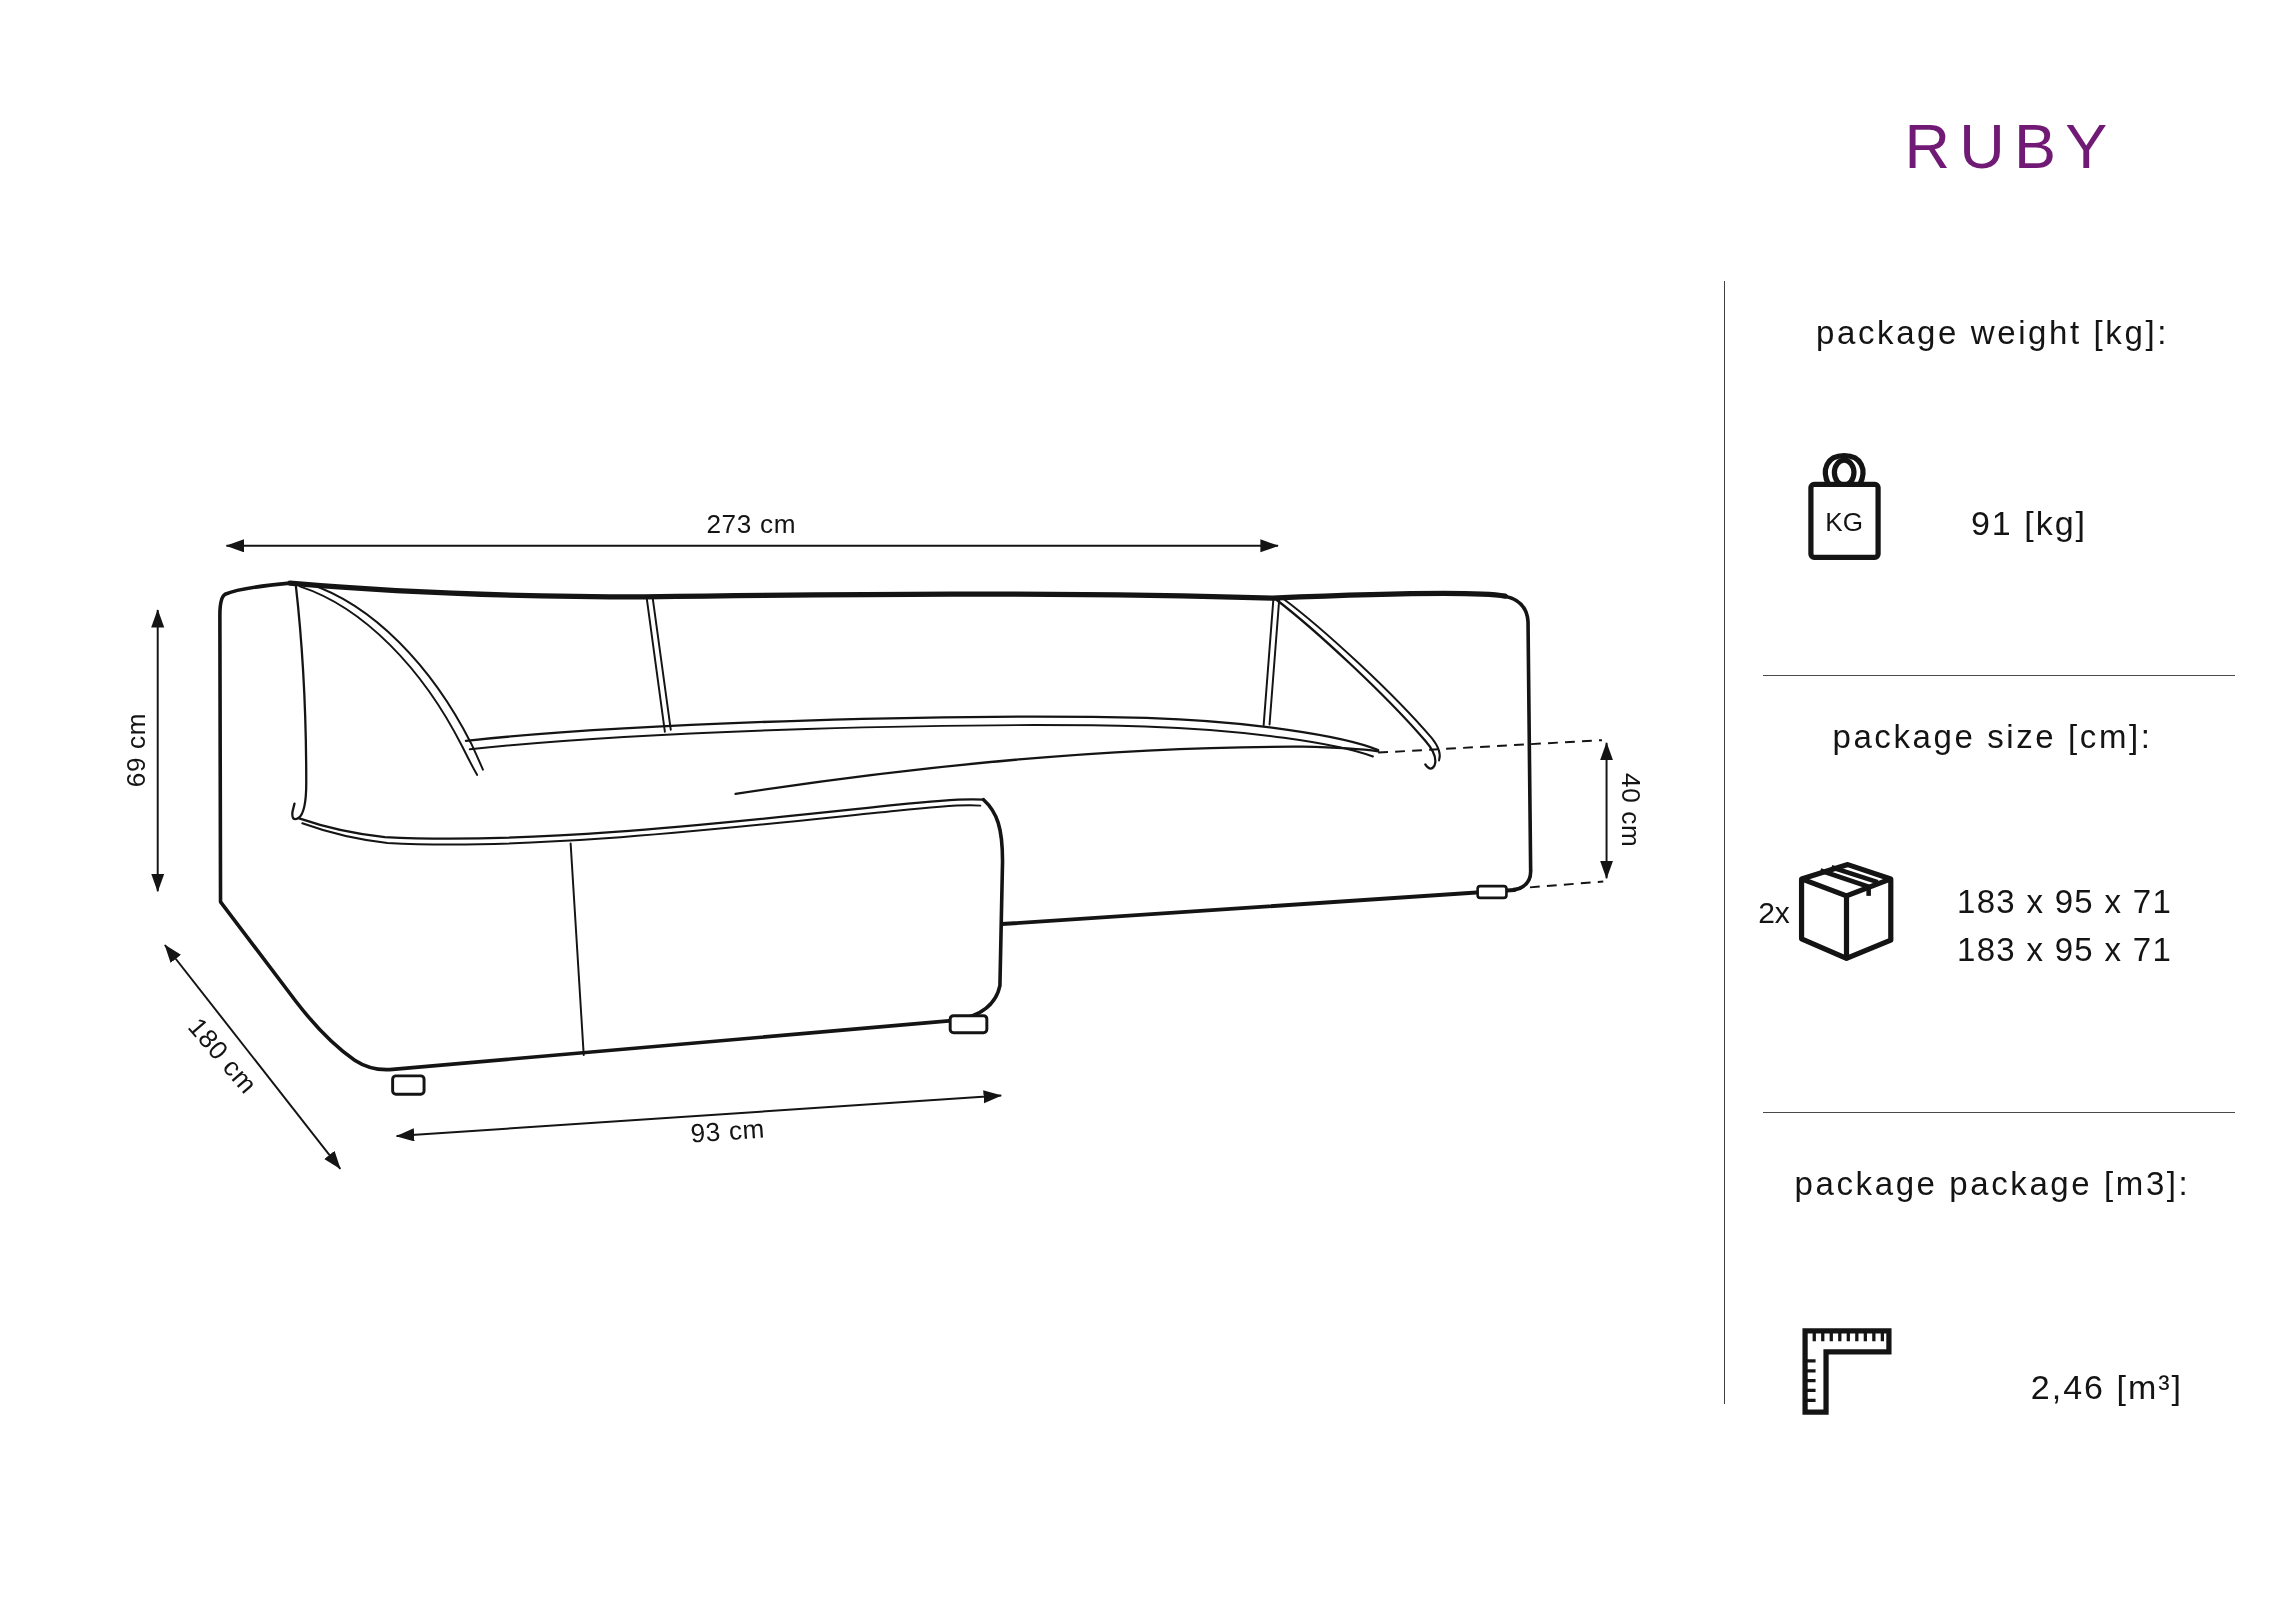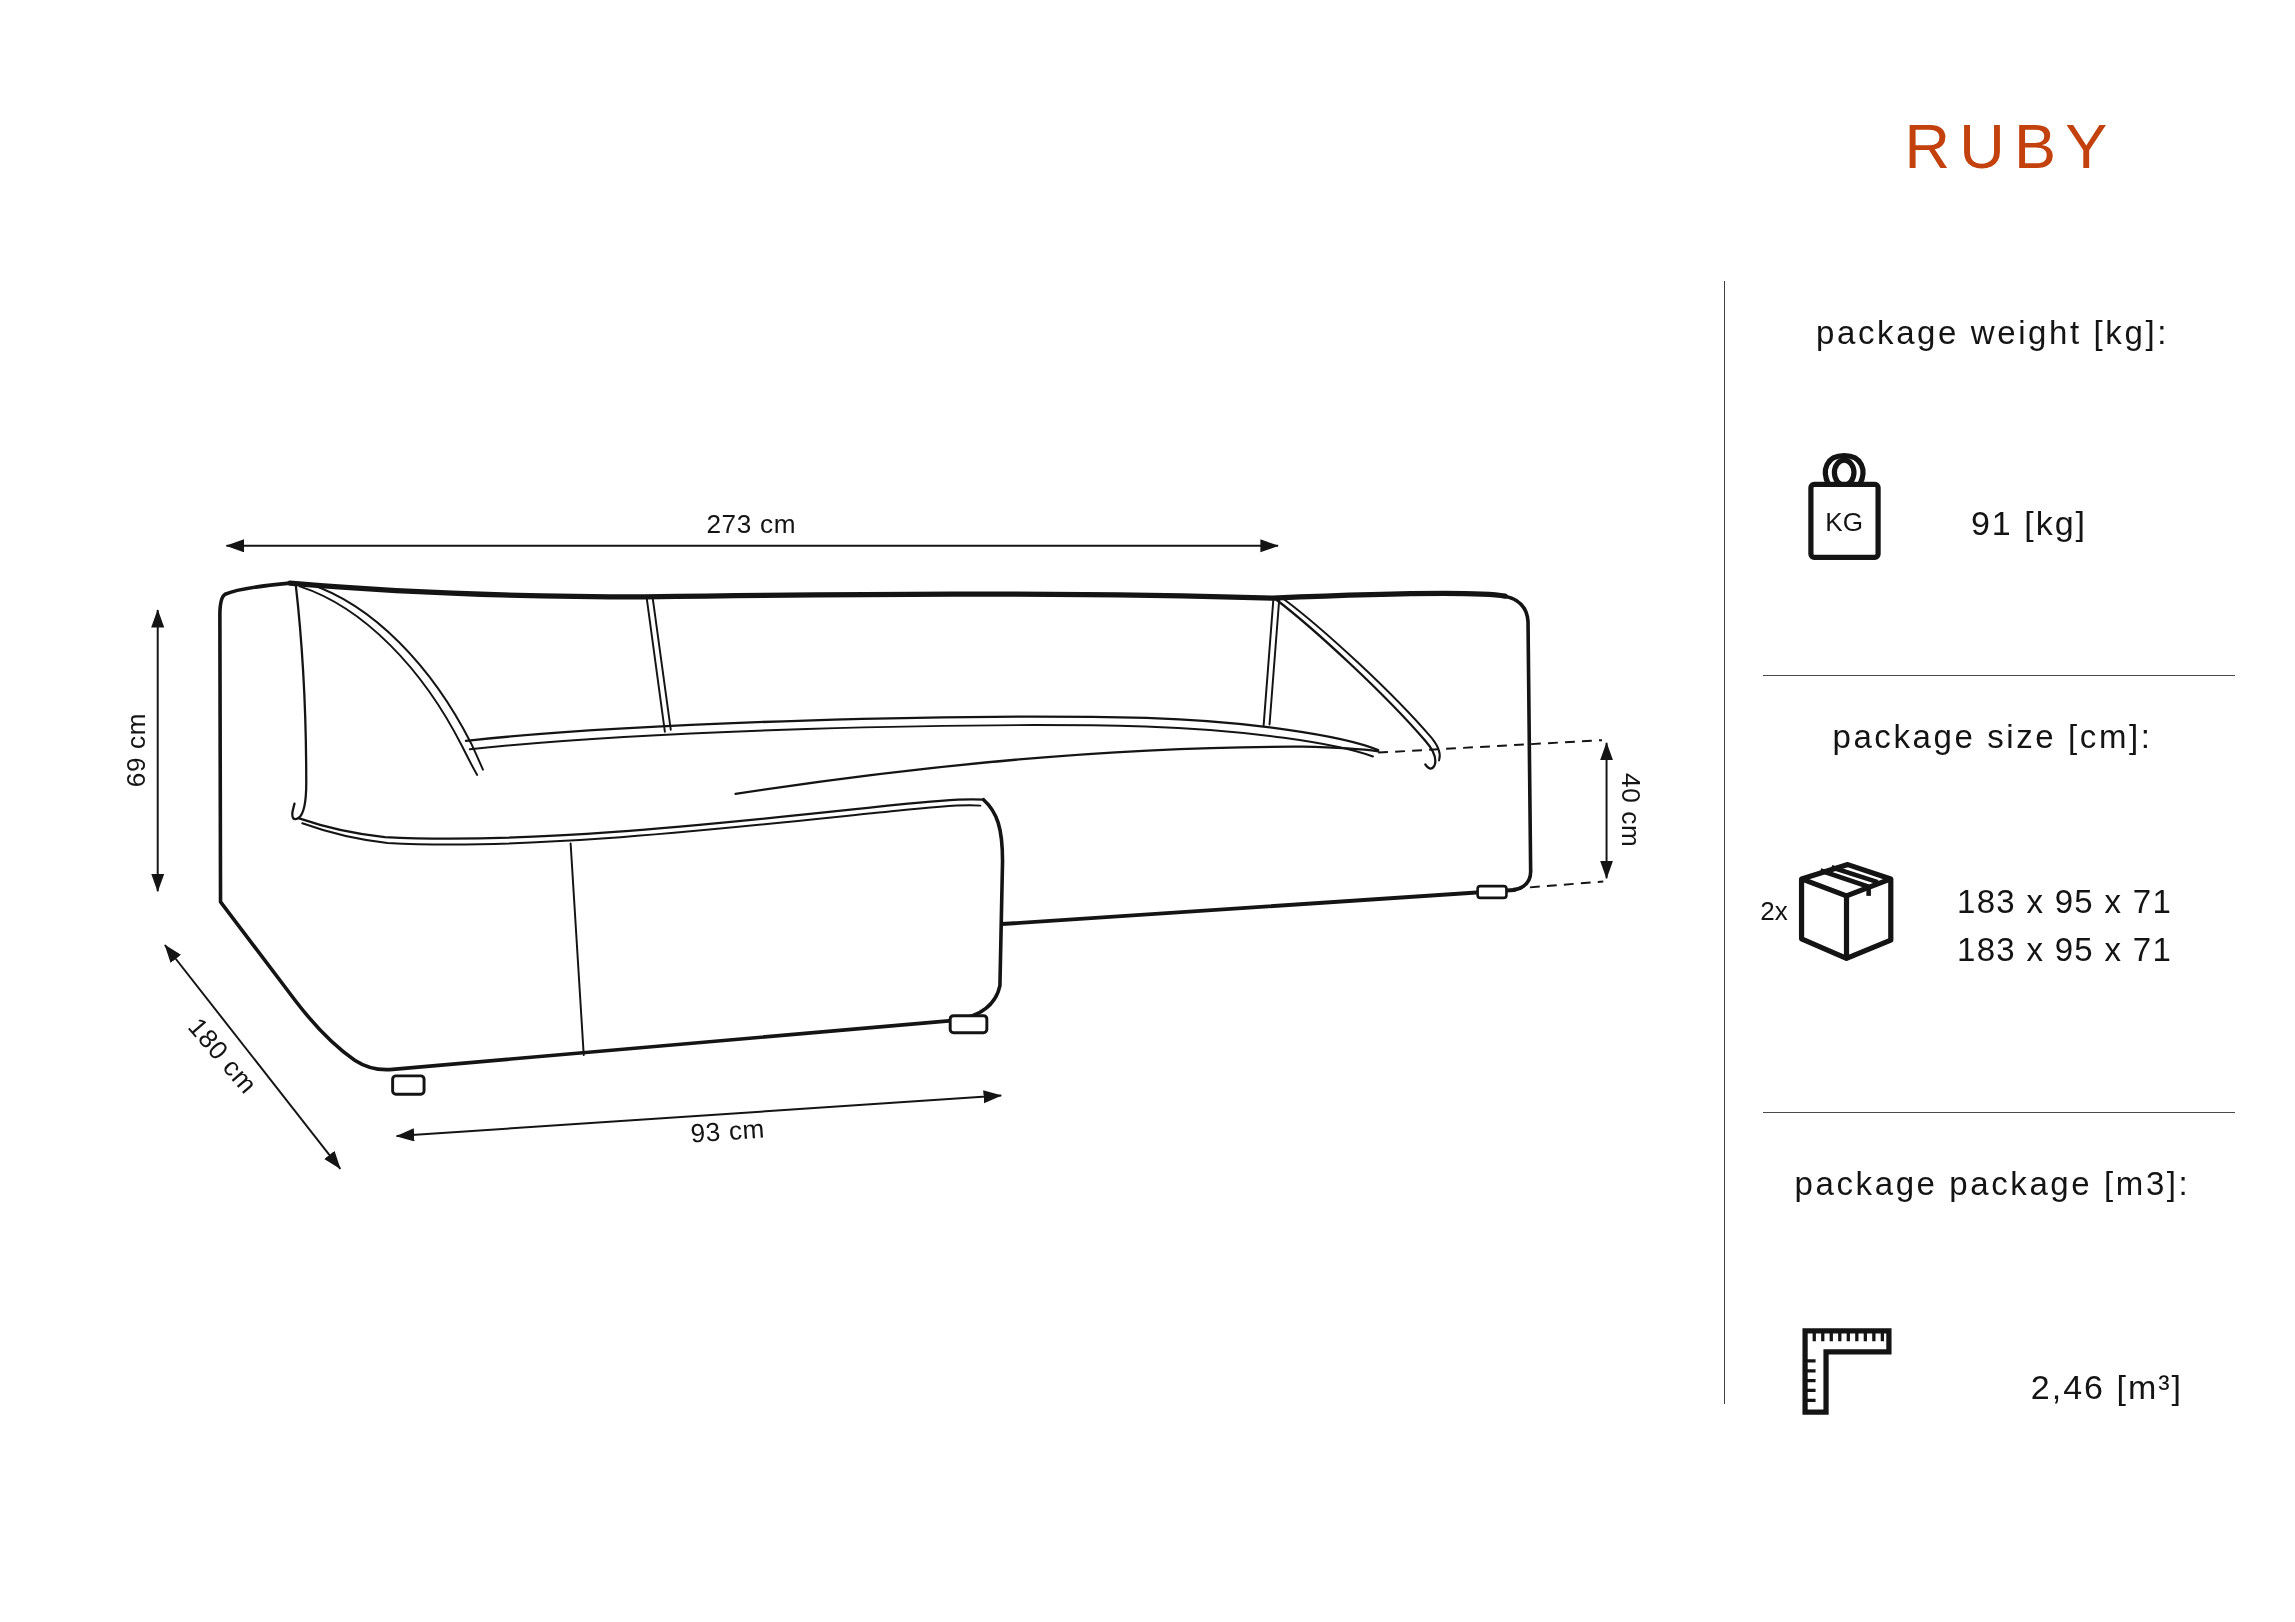--- a/index.html
+++ b/index.html
@@ -17,39 +17,39 @@
     left:1724px;top:281px;width:1.3px;height:1123px;
     background:#3f3f3f;
   }
   .rule-h{
     left:1763px;width:472px;height:1.3px;background:#4a4a4a;
   }
   .product-title{
     left:1725px;top:110px;width:571px;
     text-align:center;
     font-size:63px;font-weight:400;letter-spacing:9.2px;
-    color:#c2410c;white-space:nowrap;
+    color:#701a75;white-space:nowrap;
   }
   .section-heading{
     left:1707px;width:571px;
     text-align:center;
     font-size:33px;font-weight:400;letter-spacing:2.6px;
     white-space:nowrap;
   }
   .value-text{
     font-size:34px;letter-spacing:2px;white-space:nowrap;
   }
   .size-lines{
     left:1957px;top:878px;width:275px;
     font-size:33px;letter-spacing:1.3px;line-height:48px;
     white-space:nowrap;
   }
   .qty-label{
     left:1751px;top:896px;width:46px;
-    text-align:center;font-size:26px;
+    text-align:center;font-size:30px;
   }
   .icon-box{display:block;}
 </style>
 </head>
 <body>
 
 <svg class="abs" style="left:0;top:0" width="1725" height="1623" viewBox="0 0 2636 2480">
   <defs>
     <marker id="arr" markerUnits="userSpaceOnUse" markerWidth="30" markerHeight="22" refX="27" refY="10" orient="auto-start-reverse">
       <path d="M0,0 L28,10 L0,20 Z" fill="#141414"></path>

